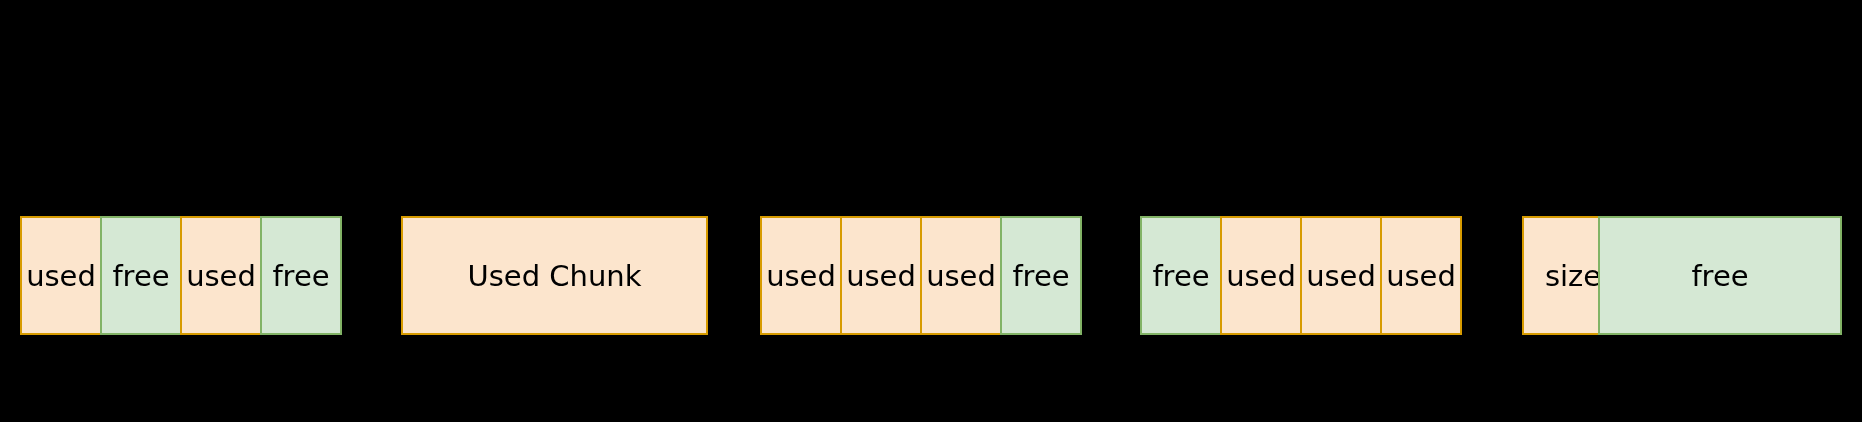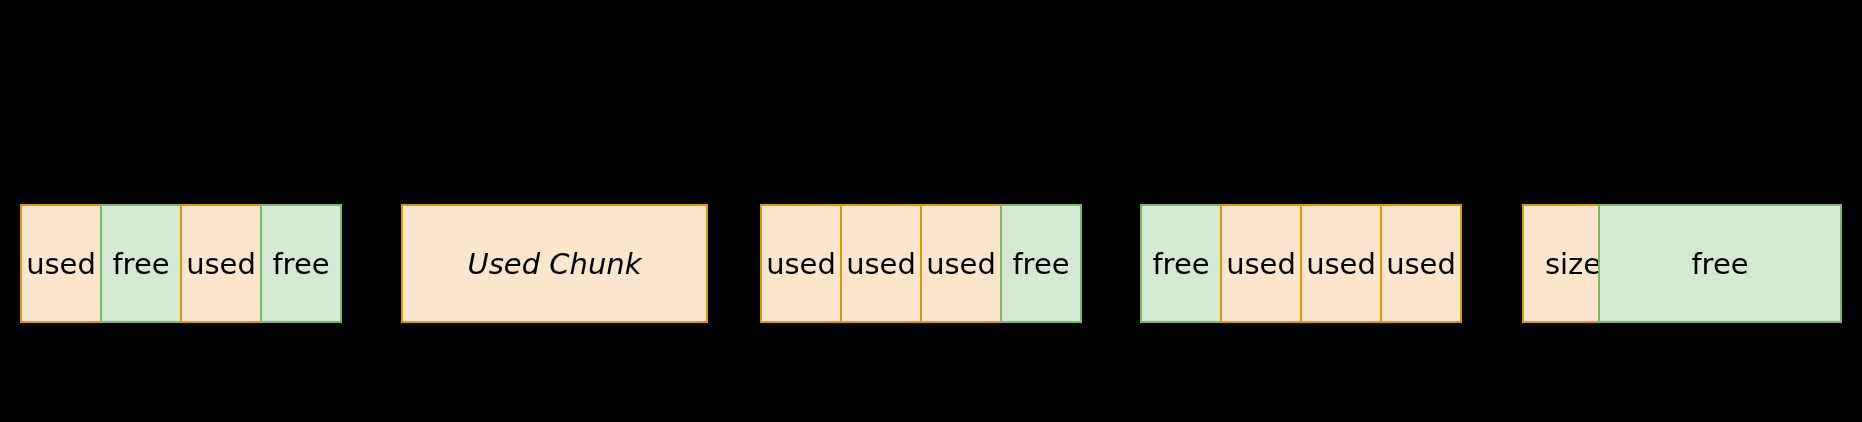--- a/index.html
+++ b/index.html
@@ -10,21 +10,21 @@
   .canvas {
     position: relative;
     width: 1862px;
     height: 422px;
     background: var(--bg, #000000);
     overflow: hidden;
     font-family: "DejaVu Sans", "Liberation Sans", sans-serif;
   }
   .chunk-row {
     position: absolute;
-    top: 204px;
+    top: 216px;
     left: 0;
     width: 100%;
     height: 119px;
   }
   .box {
     position: absolute;
     top: 0;
     height: 119px;
     display: flex;
     flex-direction: row;
@@ -63,21 +63,21 @@
 <div class="canvas">
   <div class="chunk-row">
 
     <div class="box" style="left:20px; width:322px;">
       <div class="cell used">used</div>
       <div class="cell free">free</div>
       <div class="cell used">used</div>
       <div class="cell free">free</div>
     </div>
 
-    <div class="box" style="left:401px; width:307px;font-style:italic;">
+    <div class="box" style="left:401px; width:307px;">
       <div class="cell used">Used Chunk</div>
     </div>
 
     <div class="box" style="left:760px; width:322px;">
       <div class="cell used">used</div>
       <div class="cell used">used</div>
       <div class="cell used">used</div>
       <div class="cell free">free</div>
     </div>
 

